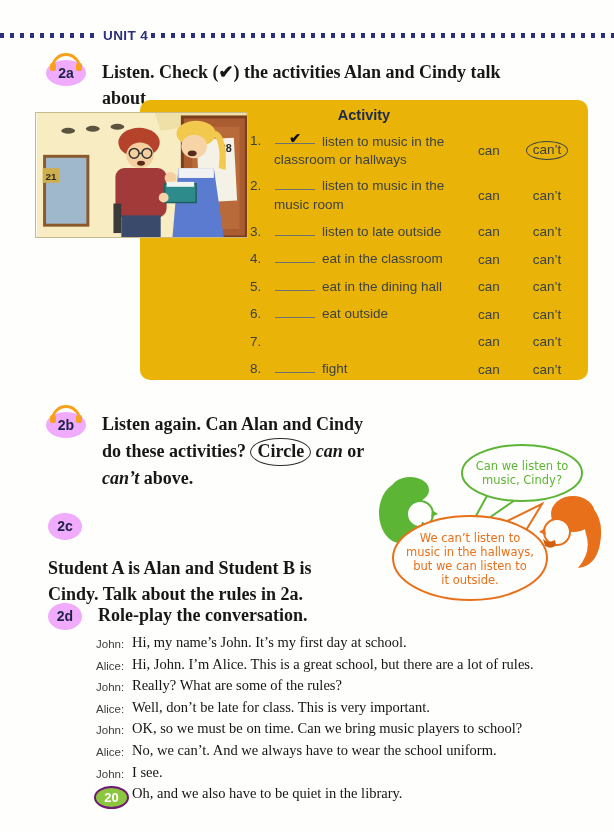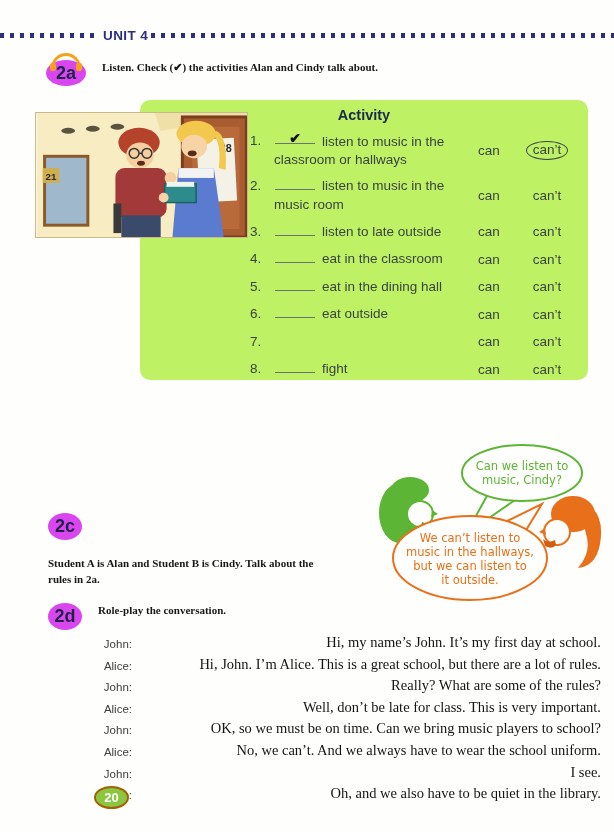--- a/index.html
+++ b/index.html
@@ -13,39 +13,39 @@
   .unit-rule { position:absolute; left:0; right:0; top:27px; height:16px;
     display:flex; align-items:center; }
   .dots { height:5px;
     background-image:repeating-linear-gradient(to right,#2b2f7e 0 4px,transparent 4px 10px); }
   .dots-left { width:100px; }
   .dots-right { flex:1; }
   .unit-label { color:#2b2f7e; font-weight:bold; font-size:13.5px;
     letter-spacing:.4px; padding:0 3px; white-space:nowrap; }
   
   .badge { position:relative; display:inline-block; width:40px; height:26px;
-    background:#d946ef; border-radius:50%; text-align:center;
-    color:#1e2247; font-weight:bold; font-size:18px; line-height:26px;
+    background:#f0abfc; border-radius:50%; text-align:center;
+    color:#1e2247; font-weight:bold; font-size:14px; line-height:26px;
     flex:none; }
   .badge.round { width:34px; height:27px; line-height:27px; }
   .hp-arc { position:absolute; left:5px; top:-7px; width:30px; height:16px;
     border:3.5px solid #f6a21f; border-bottom:none;
     border-radius:16px 16px 0 0; }
   .hp-arc:before, .hp-arc:after { content:""; position:absolute; bottom:-2px;
     width:6px; height:8px; background:#f6a21f; border-radius:2px; }
   .hp-arc:before { left:-4px; } .hp-arc:after { right:-4px; }
   .section-head { position:absolute; display:flex; gap:16px; align-items:flex-start; }
   .instr { font-family:"Liberation Serif", serif; font-weight:bold;
-    font-size:11px; color:#171717; line-height:1.42; }
+    font-size:18px; color:#171717; line-height:1.42; }
   .circle-word { display:inline-block; border:1.5px solid #2e2e2e;
     border-radius:50%; padding:0 6px 1px; }
   .it { font-style:italic; }
   
   .atable { position:absolute; left:140px; top:100px; width:448px; height:280px;
-    background:#bef264; border-radius:10px; }
+    background:#eab308; border-radius:10px; }
   .atable-header { position:absolute; top:7px; left:0; right:0; text-align:center;
     font-weight:bold; font-size:14.5px; color:#1c2b4a; }
   .arows { position:absolute; left:110px; top:28px; right:8px; }
   .arow { display:flex; align-items:center; }
   .arow.h2 { min-height:45px; } .arow.h1 { min-height:27.5px; }
   .act { flex:1; display:flex; font-size:13.5px; color:#3c4242; line-height:1.35; }
   .anum { width:24px; flex:none; }
   .abody { flex:1; }
   .blank { display:inline-block; width:40px; height:12px;
     border-bottom:1.3px solid #6b7272; margin:0 7px 0 1px; text-align:center;
@@ -55,26 +55,26 @@
   .ccol2 { width:66px; text-align:center; font-size:13.5px; color:#3c4242; flex:none; }
   .circled { display:inline-block; border:1.4px solid #3c4747;
     border-radius:50%; padding:0 6px 2px; }
   
   .scene { position:absolute; left:35px; top:112px; width:213px; height:126px;
     border:1px solid #c8b98a; }
   
   .speech-scene { position:absolute; left:370px; top:438px; width:242px; height:168px; }
   
   .dialogue { position:absolute; left:96px; top:633px; width:505px; }
-  .dline { display:flex; line-height:19.6px;text-align:right; }
+  .dline { display:flex; line-height:19.6px; }
   .spk { width:36px; flex:none; font-size:11.5px; color:#3d3d3d; padding-top:2px; }
   .dtxt { flex:1; font-family:"Liberation Serif", serif; font-size:14.5px; color:#141414; }
   
   .pagenum { position:absolute; left:94px; top:786px; width:35px; height:23px;
-    background:#8cc63e; border:2px solid #a16207; border-radius:50%;
+    background:#8cc63e; border:2px solid #701a75; border-radius:50%;
     color:#fff; font-weight:bold; font-size:13px; text-align:center; line-height:19px; }
 </style>
 </head>
 <body>
 
 <div class="page">
 
   <div class="unit-rule">
     <div class="dots dots-left"></div>
     <div class="unit-label">UNIT 4</div>
@@ -197,20 +197,34 @@
     <ellipse cx="162" cy="21" rx="20" ry="13" fill="#f2c94c"></ellipse>
     <ellipse cx="160" cy="34" rx="13" ry="12" fill="#f7d4a8"></ellipse>
     <ellipse cx="158" cy="41" rx="4.5" ry="3" fill="#5a2a1a"></ellipse>
     <polygon points="144,56 180,56 190,126 138,126" fill="#5b7bd0"></polygon>
     <rect x="144" y="56" width="36" height="10" fill="#f2f2f2"></rect>
     <rect x="130" y="72" width="32" height="19" fill="#2e8b8b" stroke="#1f5f5f" stroke-width="1.5"></rect>
     <rect x="132" y="70" width="28" height="5" fill="#eef4f0"></rect>
     <circle cx="129" cy="86" r="5" fill="#f7d4a8"></circle>
   </svg>
 
+  <div class="section-head" style="left:46px; top:412px; width:340px;">
+    <span class="badge">
+      <span class="hp-arc"></span>
+      <span>2b</span>
+    </span>
+    <div class="instr" style="width:282px;">
+      <span>Listen again. Can Alan and Cindy do these activities?</span>
+      <span class="circle-word">Circle</span>
+      <span class="it">can</span>
+      <span>or</span>
+      <span class="it">can’t</span>
+      <span>above.</span>
+    </div>
+  </div>
 
   <div class="section-head" style="left:48px; top:513px; width:340px;flex-direction:column;">
     <span class="badge round">
       <span>2c</span>
     </span>
     <div class="instr" style="width:280px;">Student A is Alan and Student B is Cindy. Talk about the rules in 2a.</div>
   </div>
 
   <svg class="speech-scene" viewBox="0 0 242 168">
 

